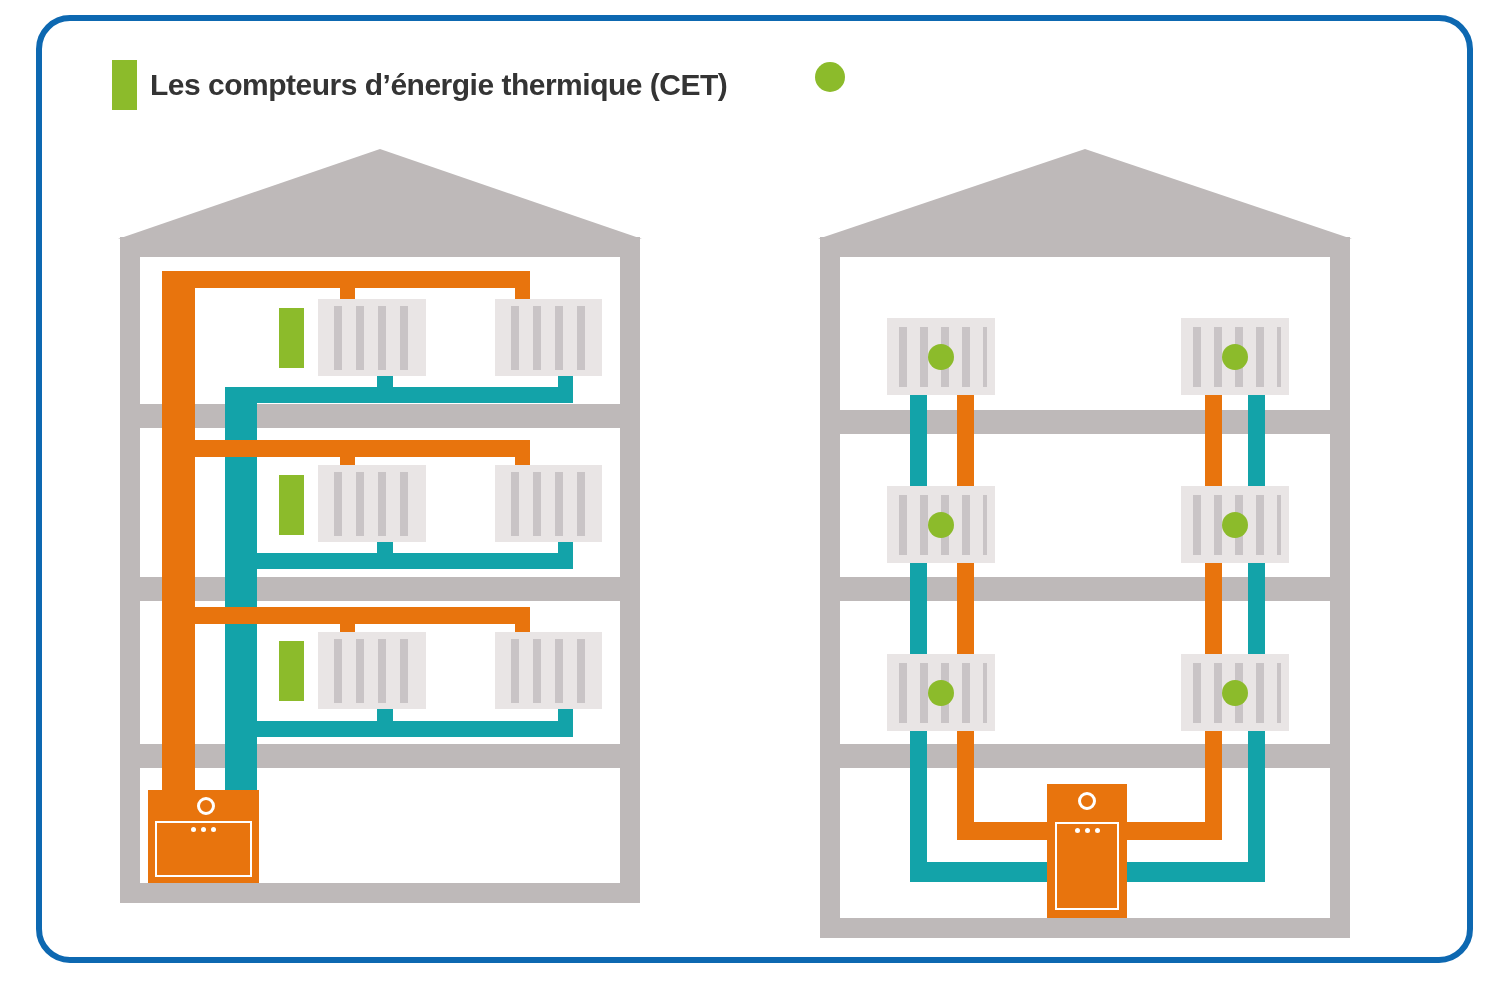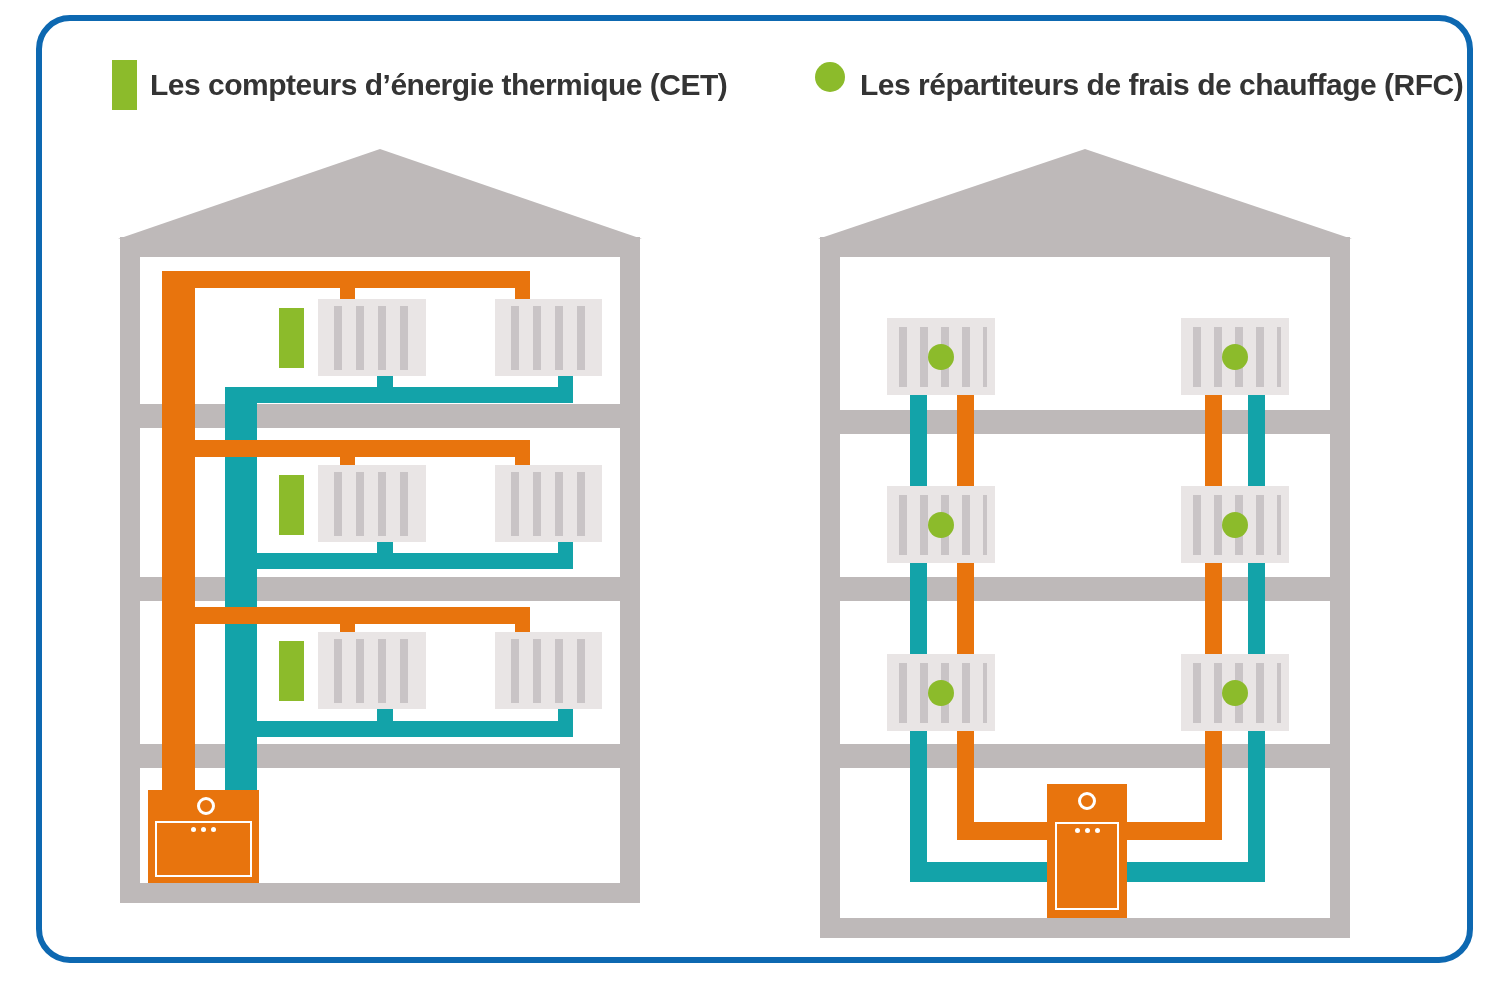--- a/index.html
+++ b/index.html
@@ -49,21 +49,20 @@
 </head>
 <body>
 
 <div id="canvas">
 
   <div class="frame"></div>
 
   <div class="abs gbar" style="left:100px;top:60px;width:25px;height:50px;"></div>
   <div class="legend-label" style="left:138px;">Les compteurs d’énergie thermique (CET)</div>
   <div class="abs gdotlegend" style="left:803px;top:62px;width:30px;height:30px;"></div>
-  <div class="legend-label" style="left:848px;">Les répartiteurs de frais de chauffage (RFC)</div>
 
   <div class="abs">
     <div class="roof" style="left:106px;top:149px;border-width:0 262px 90px 262px;"></div>
     <div class="abs w z1" style="left:108px;top:237px;width:20px;height:666px;"></div>
     <div class="abs w z1" style="left:608px;top:237px;width:20px;height:666px;"></div>
     <div class="abs w z1" style="left:108px;top:237px;width:520px;height:20px;"></div>
     <div class="abs w z1" style="left:108px;top:883px;width:520px;height:20px;"></div>
     <div class="abs w z1" style="left:128px;top:404px;width:480px;height:24px;"></div>
     <div class="abs w z1" style="left:128px;top:577px;width:480px;height:24px;"></div>
     <div class="abs w z1" style="left:128px;top:744px;width:480px;height:24px;"></div>

